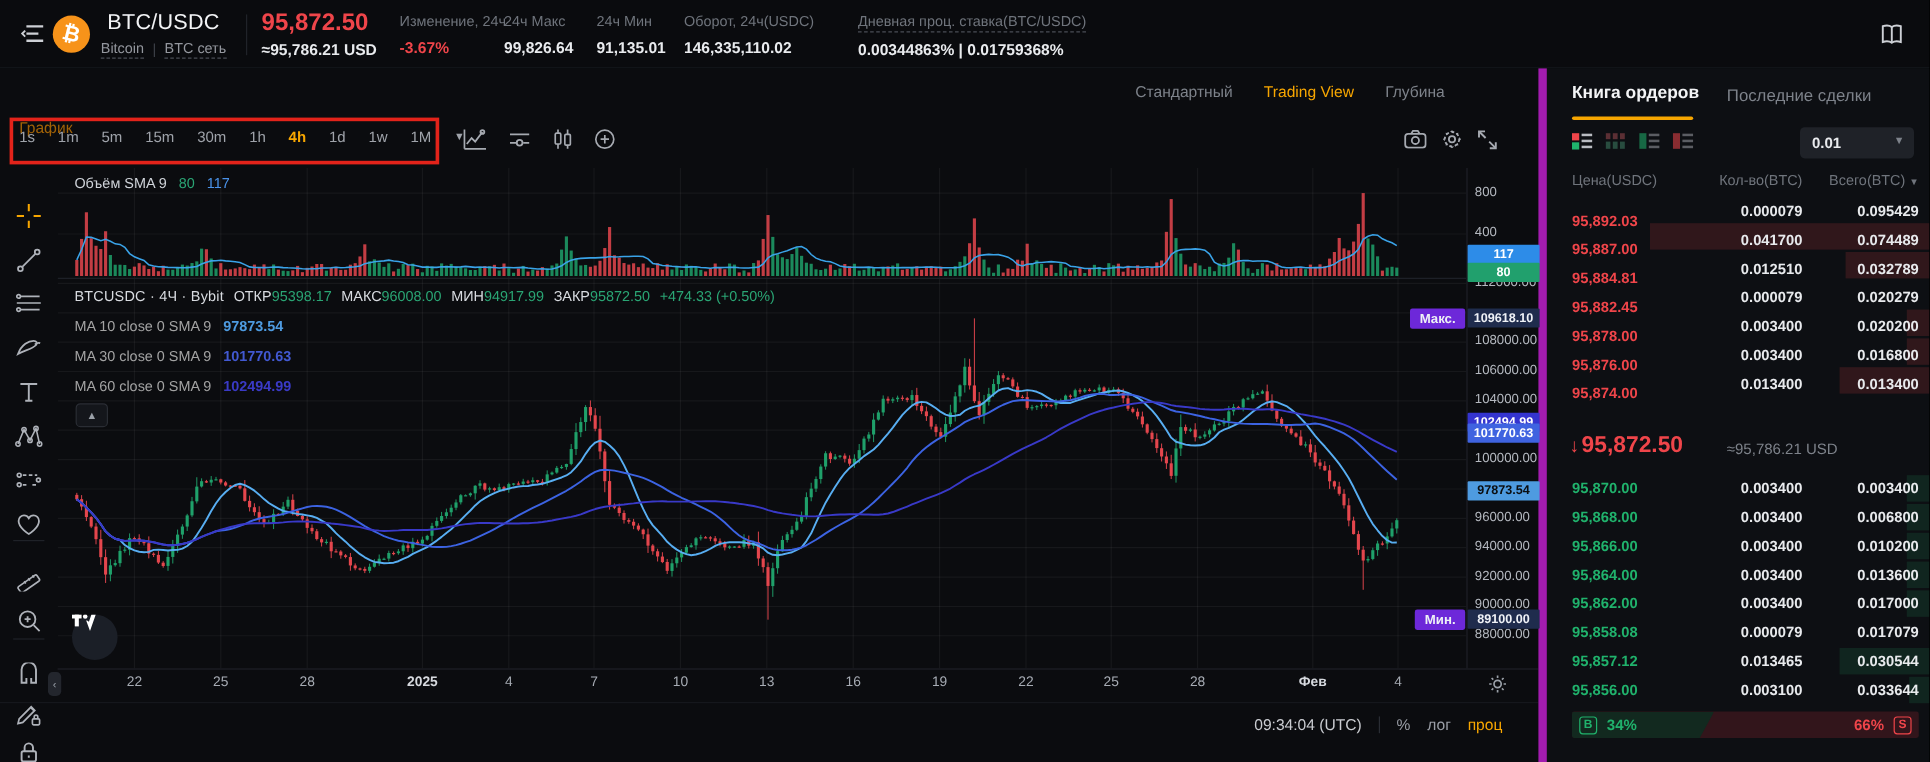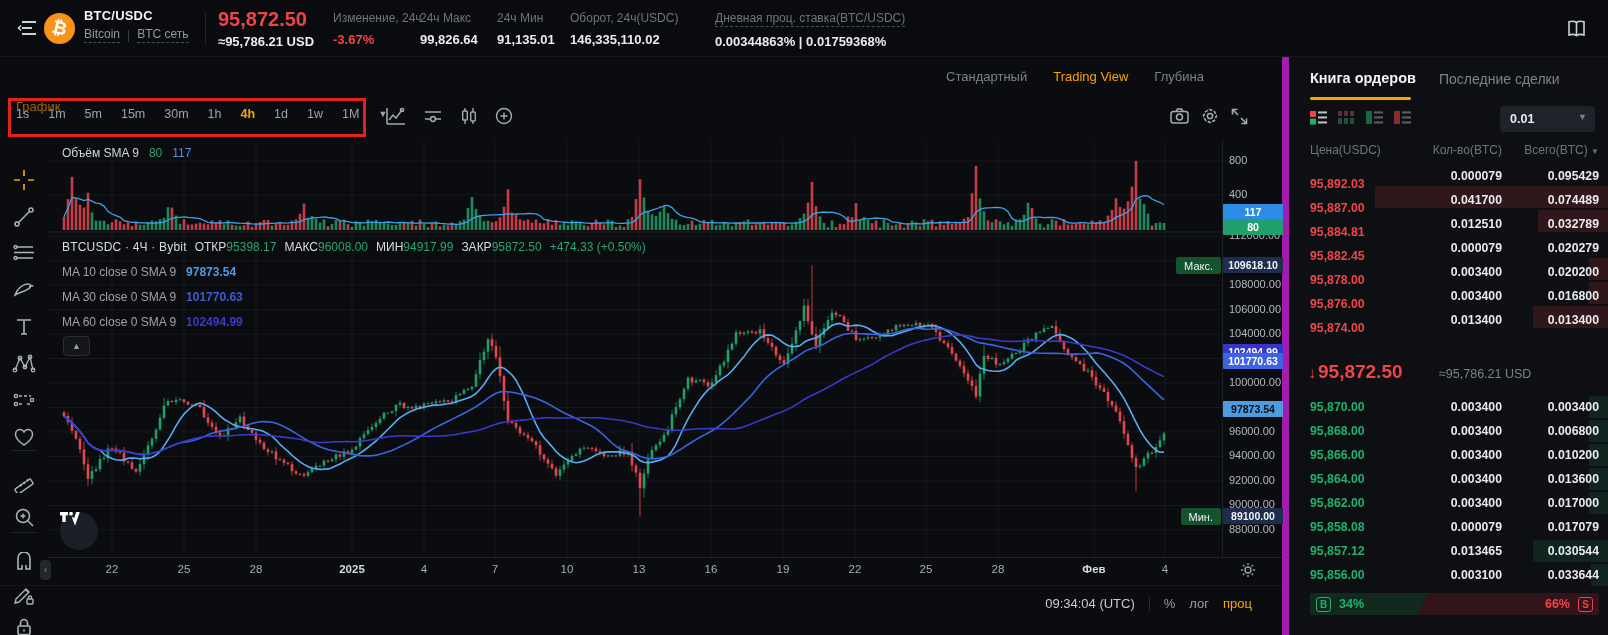--- a/index.html
+++ b/index.html
@@ -7,21 +7,21 @@
   body{font-family:"Liberation Sans","DejaVu Sans",sans-serif;-webkit-font-smoothing:antialiased;}
   .app{position:relative;width:1608px;height:635px;background:#08090b;color:#eaecef;overflow:hidden;}
 
   
   .top-header{position:absolute;left:0;top:0;width:1608px;height:57px;background:#0a0b0e;border-bottom:1px solid #15171c;}
   .hamburger{position:absolute;left:16px;top:18px;width:22px;height:20px;color:#cdd0d5;cursor:pointer;}
   .coin-logo{position:absolute;left:44px;top:13px;width:31px;height:31px;border-radius:50%;background:#f7931a;color:#fff;
     display:flex;align-items:center;justify-content:center;font-weight:bold;font-size:18px;transform:rotate(0deg);}
   .coin-logo span{display:block;transform:rotate(14deg);}
   .pair-block{position:absolute;left:84px;top:8px;}
-  .pair-title{font-size:13px;font-weight:bold;letter-spacing:.2px;color:#f3f4f6;}
+  .pair-title{font-size:18px;font-weight:normal;letter-spacing:.2px;color:#f3f4f6;text-align:center;}
   .pair-sub{margin-top:4px;font-size:12px;color:#94979e;display:flex;gap:7px;align-items:center;}
   .dotted{border-bottom:1px dashed #4a4e56;padding-bottom:1px;}
   .sub-sep{color:#3d4149;}
   .hdr-divider{position:absolute;left:205px;top:12px;width:1px;height:34px;background:#202329;}
   .price-block{position:absolute;left:218px;top:8px;}
   .price-main{font-size:20px;font-weight:bold;color:#ef454a;}
   .price-usd{margin-top:3px;font-size:13px;font-weight:bold;color:#e9ebee;}
   .stat{position:absolute;top:11px;}
   .stat .lbl{font-size:12px;color:#6f747c;white-space:nowrap;}
   .stat .val{margin-top:7px;font-size:13px;font-weight:bold;color:#e9ebee;white-space:nowrap;}
@@ -68,21 +68,21 @@
   .legend-ohlc{position:absolute;left:14px;top:100px;font-size:12px;display:flex;gap:8px;z-index:4;align-items:baseline;}
   .legend-ohlc .sym{color:#d8dbe0;letter-spacing:.2px;}
   .legend-ohlc .pair-item .l{color:#d8dbe0;}
   .legend-ohlc .pair-item .v{color:#2aa574;}
   .legend-ohlc .chg{color:#2aa574;}
   .ma-row{position:absolute;left:14px;font-size:12px;display:flex;gap:10px;z-index:4;}
   .ma-row .l{color:#a3a3a3;}
   .pane-collapse{position:absolute;left:15px;top:196px;width:27px;height:20px;background:#14161b;border:1px solid #2a2d34;border-radius:4px;
     color:#9aa0a8;font-size:9px;display:flex;align-items:center;justify-content:center;cursor:pointer;z-index:4;}
   .tv-logo{position:absolute;left:12px;top:372px;width:38px;height:38px;border-radius:50%;background:#1b1f27;display:flex;align-items:center;justify-content:center;z-index:4;cursor:pointer;}
-  .chip{position:absolute;right:1px;height:17px;padding:0 8px;background:#14532d;color:#eef1f6;font-size:11px;font-weight:normal;
+  .chip{position:absolute;right:1px;height:17px;padding:0 8px;background:#6d28d9;color:#eef1f6;font-size:11px;font-weight:bold;
     display:flex;align-items:center;border-radius:2px;z-index:4;}
 
   
   .y-axis{position:absolute;left:1222px;top:83px;width:60px;height:417px;border-left:1px solid #1e2128;}
   .ytick{position:absolute;left:6px;font-size:11px;color:#b4b8bf;white-space:nowrap;}
   .ybadge{position:absolute;left:0;width:60px;height:16px;font-size:10.5px;font-weight:bold;display:flex;align-items:center;justify-content:center;border-radius:1px;z-index:5;}
 
   
   .x-axis{position:absolute;left:48px;top:500px;width:1234px;height:24px;border-top:1px solid #1e2128;}
   .xtick{position:absolute;top:5px;font-size:11.5px;color:#a7acb4;transform:translateX(-50%);}

